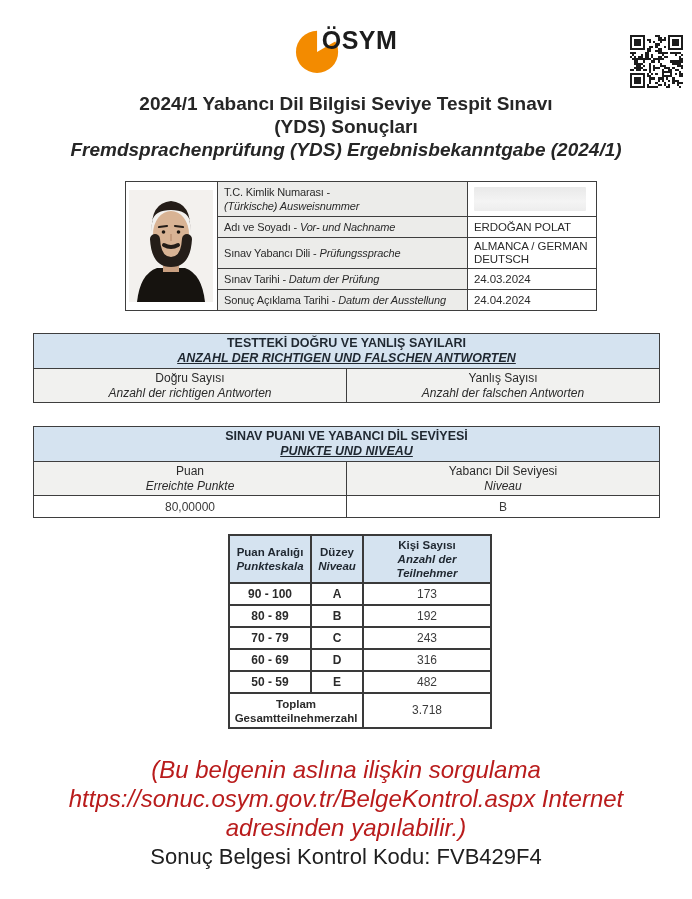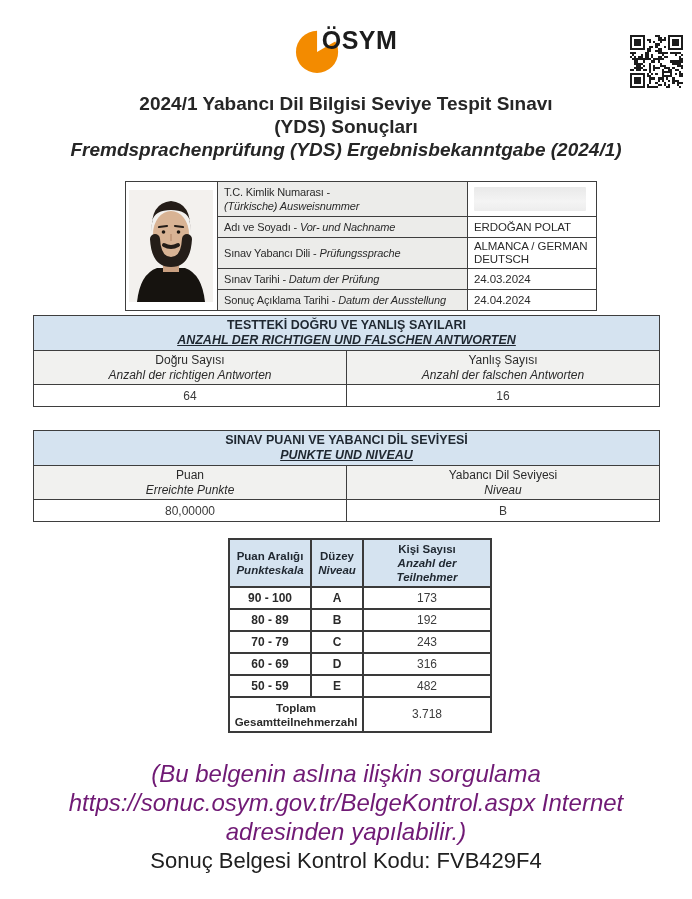--- a/index.html
+++ b/index.html
@@ -33,36 +33,36 @@
   .redacted { width:112px; height:24px; background:linear-gradient(180deg,#e9e9e9,#f4f4f4 60%,#ededed); filter:blur(.7px); border-radius:1px; }
 
   
   .result-table { width:627px; margin-left:33px; table-layout:fixed; }
   .result-table th, .result-table td { border:1.5px solid #3e3e3e; text-align:center; }
   .rt-head { background:#d5e3f0; font-size:12.5px; line-height:15px; padding:2px 4px; color:#1f2730; }
   .rt-head .de { font-style:italic;text-decoration:underline; }
   .rt-sub { background:#f1f1ef; font-weight:400; font-size:12px; line-height:14.5px; padding:2px 4px; }
   .rt-sub .de { font-style:italic; }
   .rt-val { font-size:12px; padding:3.5px 4px; color:#3a3a3a; }
-  .t1 { margin-top:4px; }
+  .t1 { margin-top:22px; }
   .t2 { margin-top:23px;border-radius:29px; }
 
   
   .dist-table { margin:16px 0 0 228px; table-layout:fixed; }
   .dist-table th, .dist-table td { border:2px solid #3a3a3a; text-align:center; }
   .dist-table th { background:#d5e3f0; font-size:11.5px; line-height:14px; padding:2px 2px; color:#1f2730; }
   .dist-table th .de { font-style:italic; }
   .col-range { width:82px; } .col-level { width:52px; } .col-count { width:128px; }
   .d-range, .d-level { font-weight:700; font-size:12px; padding:2.5px 2px; line-height:15px; }
   .d-count { font-size:12px; color:#3c3c3c; padding:2.5px 2px; line-height:15px; }
   .d-total { font-weight:700; font-size:11.5px; line-height:14px; padding:2.5px 2px; }
 
   
   .footer-note { font-style:italic; font-size:24px; line-height:29px; text-align:center;
-    max-width:632px; margin:26px auto 0; color:#701a75; }
+    max-width:632px; margin:26px auto 0; color:#b91c1c; }
   .footer-code { text-align:center; font-size:22px; line-height:28px; margin-top:1px; color:#202020; }
 </style>
 </head>
 <body>
 
 <div>
 
   <div class="logo-row">
     <div class="logo">
       <svg viewBox="0 0 48 56" aria-hidden="true">
@@ -450,24 +450,20 @@
     <tr>
       <td class="rt-sub">
         <div>Doğru Sayısı</div>
         <div class="de">Anzahl der richtigen Antworten</div>
       </td>
       <td class="rt-sub">
         <div>Yanlış Sayısı</div>
         <div class="de">Anzahl der falschen Antworten</div>
       </td>
     </tr>
-    <tr>
-      <td class="rt-val">64</td>
-      <td class="rt-val">16</td>
-    </tr>
   </tbody>
     </table>
 
   <table class="result-table t2">
     <tbody>
         <tr>
       <th class="rt-head" colspan="2">
         <div>SINAV PUANI VE YABANCI DİL SEVİYESİ</div>
         <div class="de">PUNKTE UND NIVEAU</div>
       </th>

